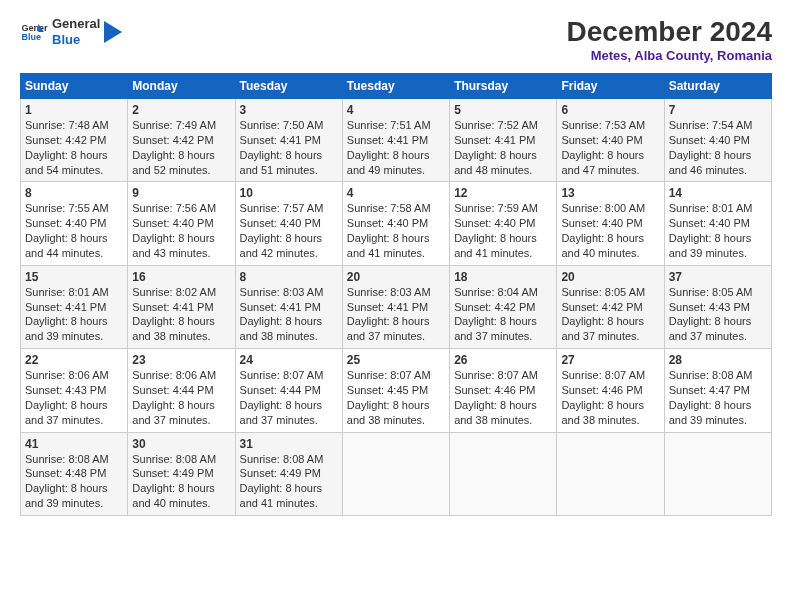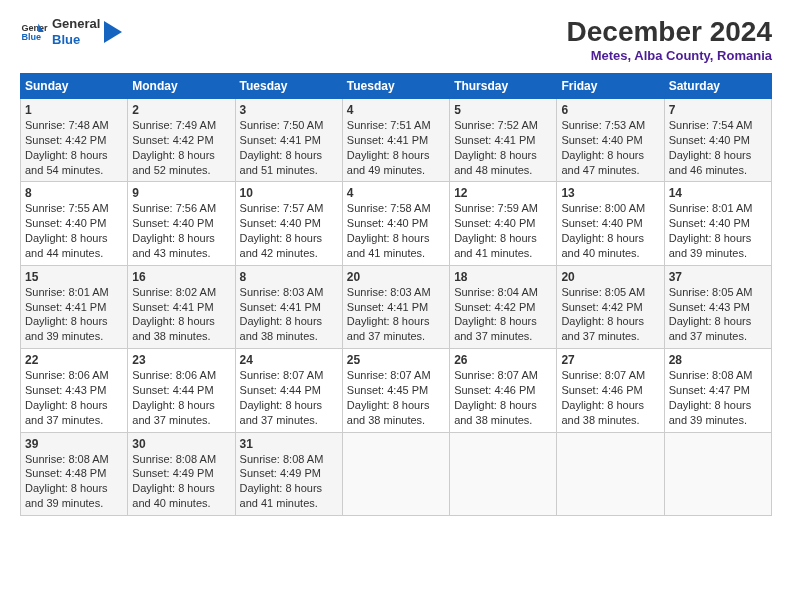--- a/index.html
+++ b/index.html
@@ -241,21 +241,21 @@
             <span class="day-number">27</span>
             <div class="cell-text">Sunrise: 8:07 AM<br>Sunset: 4:46 PM<br>Daylight: 8 hours and 38 minutes.</div>
           </td>
           <td>
             <span class="day-number">28</span>
             <div class="cell-text">Sunrise: 8:08 AM<br>Sunset: 4:47 PM<br>Daylight: 8 hours and 39 minutes.</div>
           </td>
         </tr>
         <tr>
           <td>
-            <span class="day-number">39</span>
+            <span class="day-number">41</span>
             <div class="cell-text">Sunrise: 8:08 AM<br>Sunset: 4:48 PM<br>Daylight: 8 hours and 39 minutes.</div>
           </td>
           <td>
             <span class="day-number">30</span>
             <div class="cell-text">Sunrise: 8:08 AM<br>Sunset: 4:49 PM<br>Daylight: 8 hours and 40 minutes.</div>
           </td>
           <td>
             <span class="day-number">31</span>
             <div class="cell-text">Sunrise: 8:08 AM<br>Sunset: 4:49 PM<br>Daylight: 8 hours and 41 minutes.</div>
           </td>

